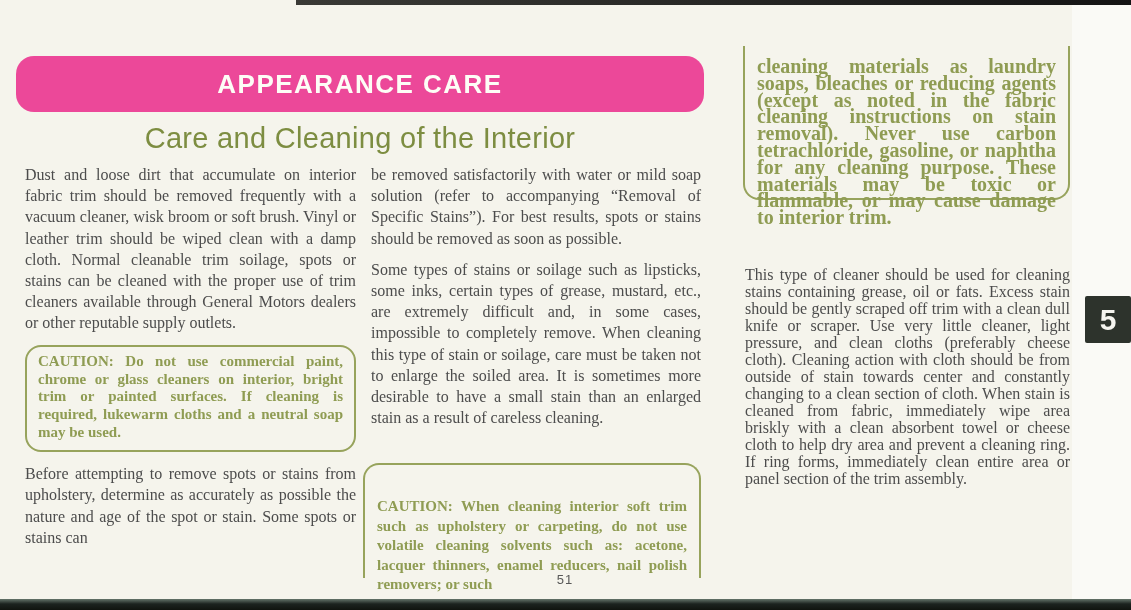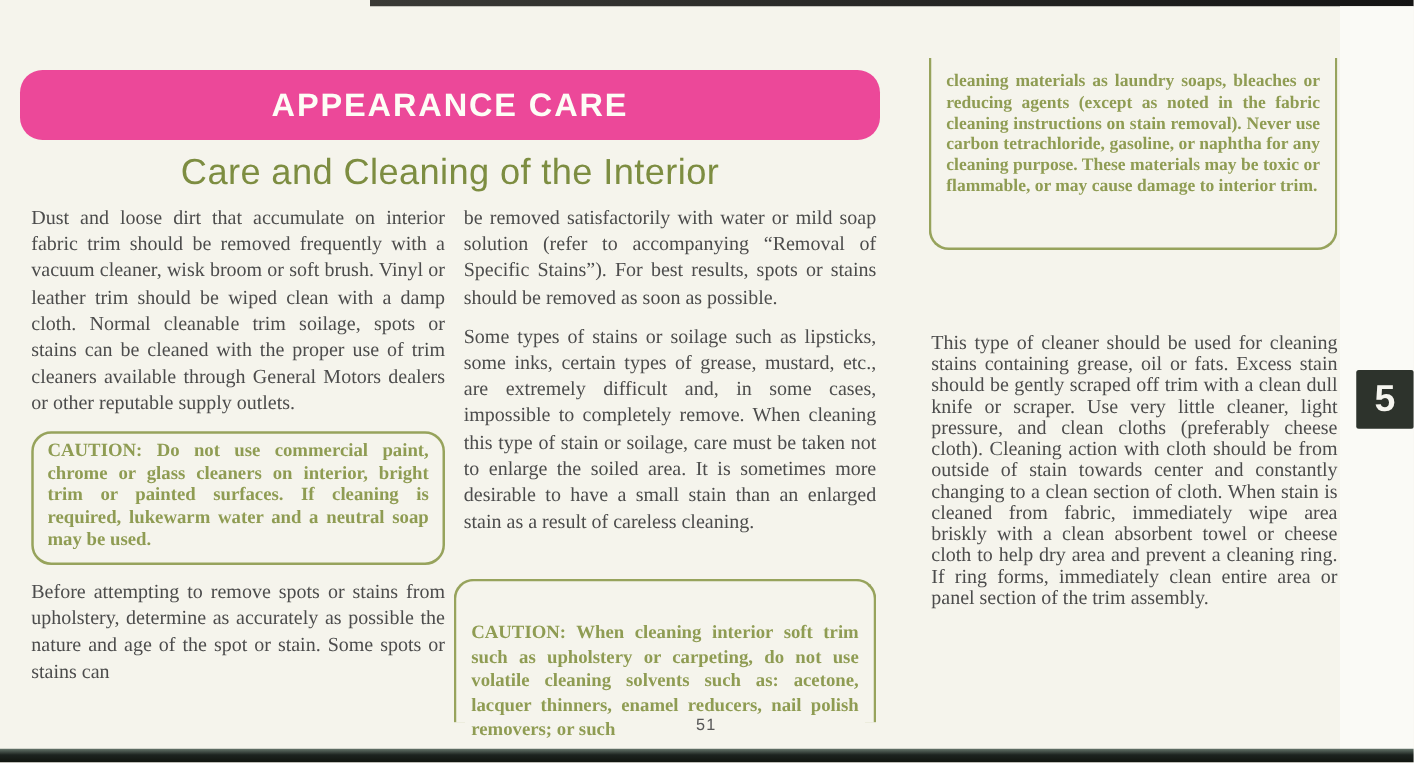--- a/index.html
+++ b/index.html
@@ -79,21 +79,21 @@
   }
   .caution-open-bottom .caution-text{line-height:19.6px;margin-top:24px;}
   .right-box{
     position:absolute;left:743px;top:46px;width:327px;height:154px;
     border:2px solid #97a35c;
     border-top:none;
     border-radius:0 0 16px 16px;
     padding:12px 12px 0 12px;
     box-sizing:border-box;
   }
-  .right-box .caution-text{font-size:14px;line-height:16.8px;}
+  .right-box .caution-text{font-size:20px;line-height:16.8px;}
   .right-heading{
     position:absolute;left:743px;top:210px;width:327px;
     text-align:center;
     color:#7f8f43;
     font-family:"Liberation Sans", sans-serif;
     font-weight:bold;
     font-style:italic;
     font-size:21px;
     line-height:26px;
   }
@@ -130,21 +130,21 @@
 
   <div class="banner">
     <span>APPEARANCE CARE</span>
   </div>
 
   <div class="section-title">Care and Cleaning of the Interior</div>
 
   <div class="col col-left">
     <p class="body-text">Dust and loose dirt that accumulate on interior fabric trim should be removed frequently with a vacuum cleaner, wisk broom or soft brush. Vinyl or leather trim should be wiped clean with a damp cloth. Normal cleanable trim soilage, spots or stains can be cleaned with the proper use of trim cleaners available through General Motors dealers or other reputable supply outlets.</p>
     <div class="caution-box">
-      <p class="caution-text">CAUTION: Do not use commercial paint, chrome or glass cleaners on interior, bright trim or painted surfaces. If cleaning is required, lukewarm water and a neutral soap may be used.</p>
+      <p class="caution-text">CAUTION: Do not use commercial paint, chrome or glass cleaners on interior, bright trim or painted surfaces. If cleaning is required, lukewarm cloths and a neutral soap may be used.</p>
     </div>
     <p class="body-text">Before attempting to remove spots or stains from upholstery, determine as accurately as possible the nature and age of the spot or stain. Some spots or stains can</p>
   </div>
 
   <div class="col col-mid">
     <p class="body-text" style="margin-bottom:10px;">be removed satisfactorily with water or mild soap solution (refer to accompanying “Removal of Specific Stains”). For best results, spots or stains should be removed as soon as possible.</p>
     <p class="body-text">Some types of stains or soilage such as lipsticks, some inks, certain types of grease, mustard, etc., are extremely difficult and, in some cases, impossible to completely remove. When cleaning this type of stain or soilage, care must be taken not to enlarge the soiled area. It is sometimes more desirable to have a small stain than an enlarged stain as a result of careless cleaning.</p>
   </div>
 
   <div class="caution-open-bottom">

